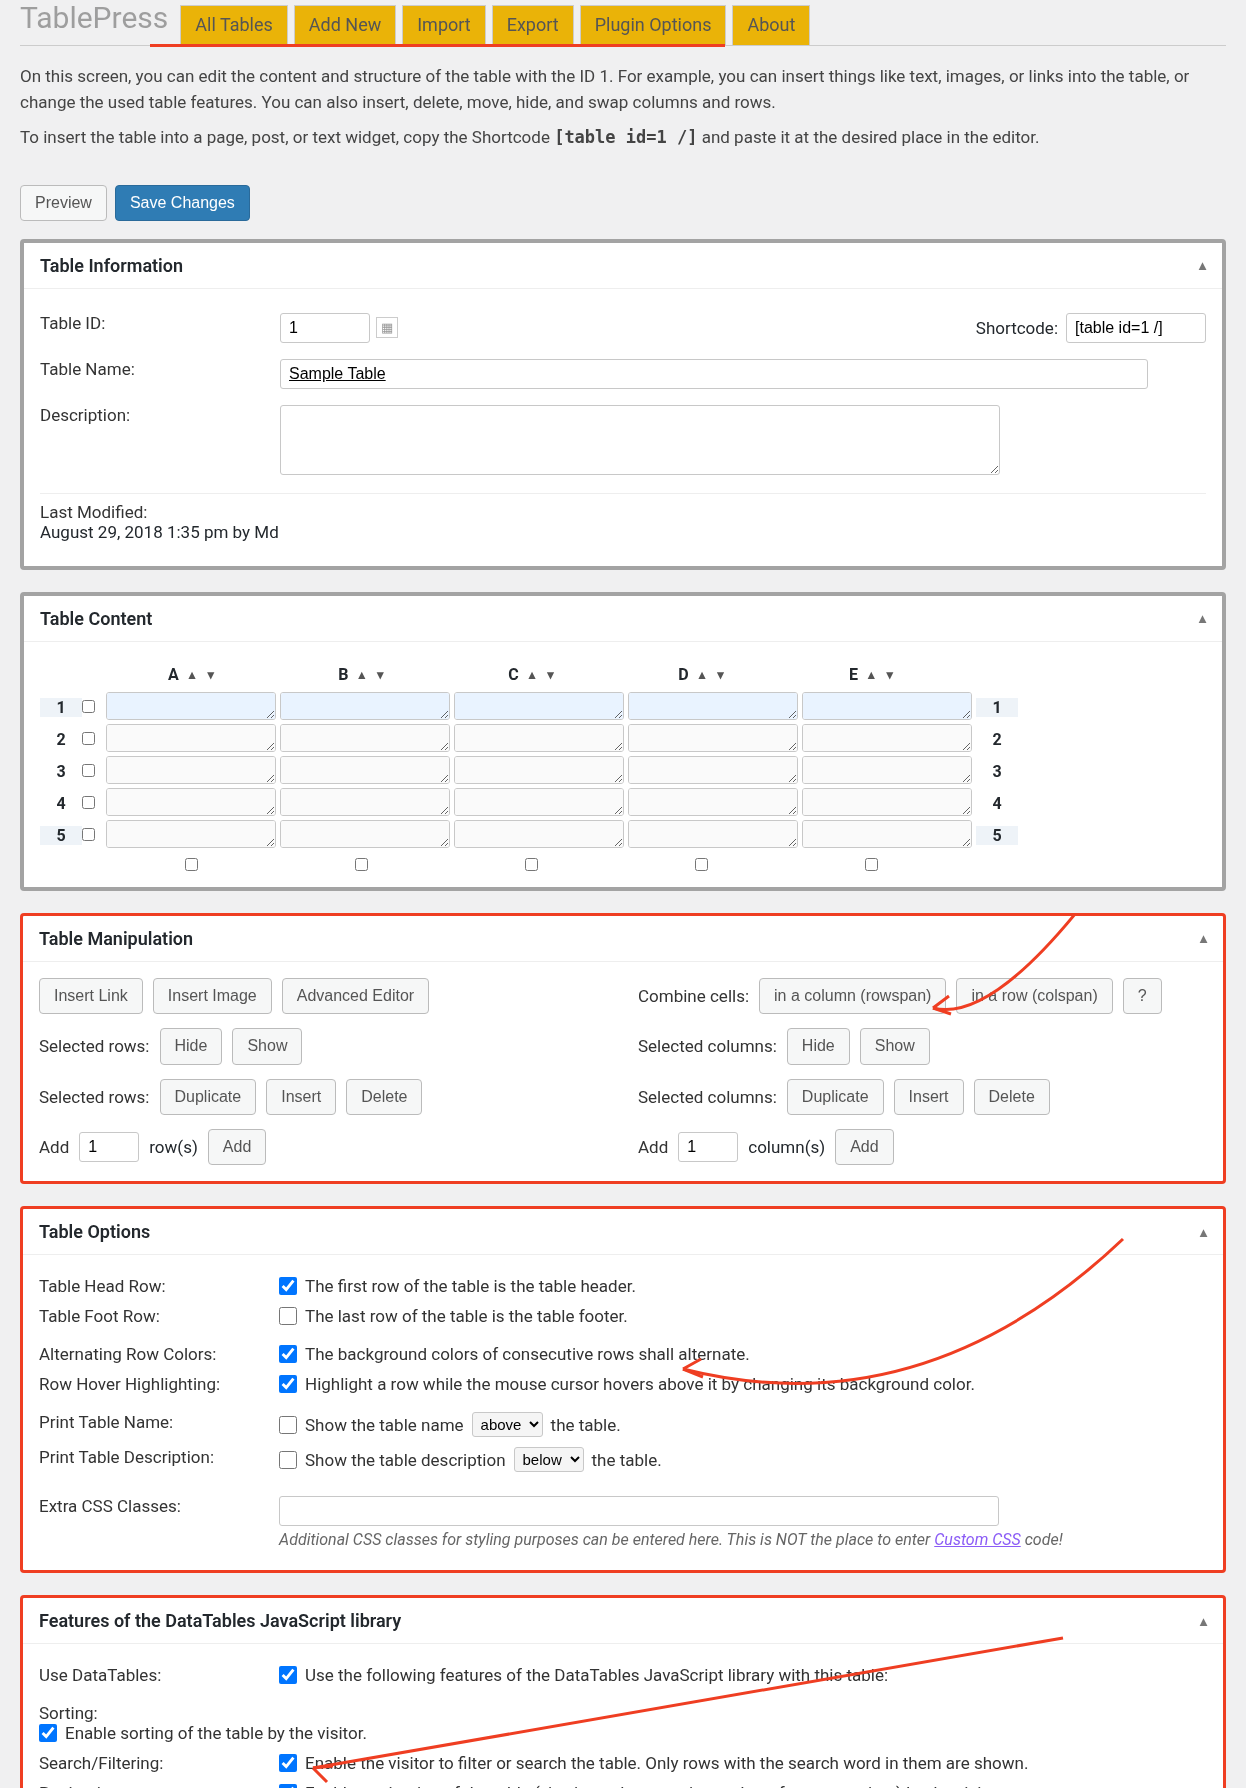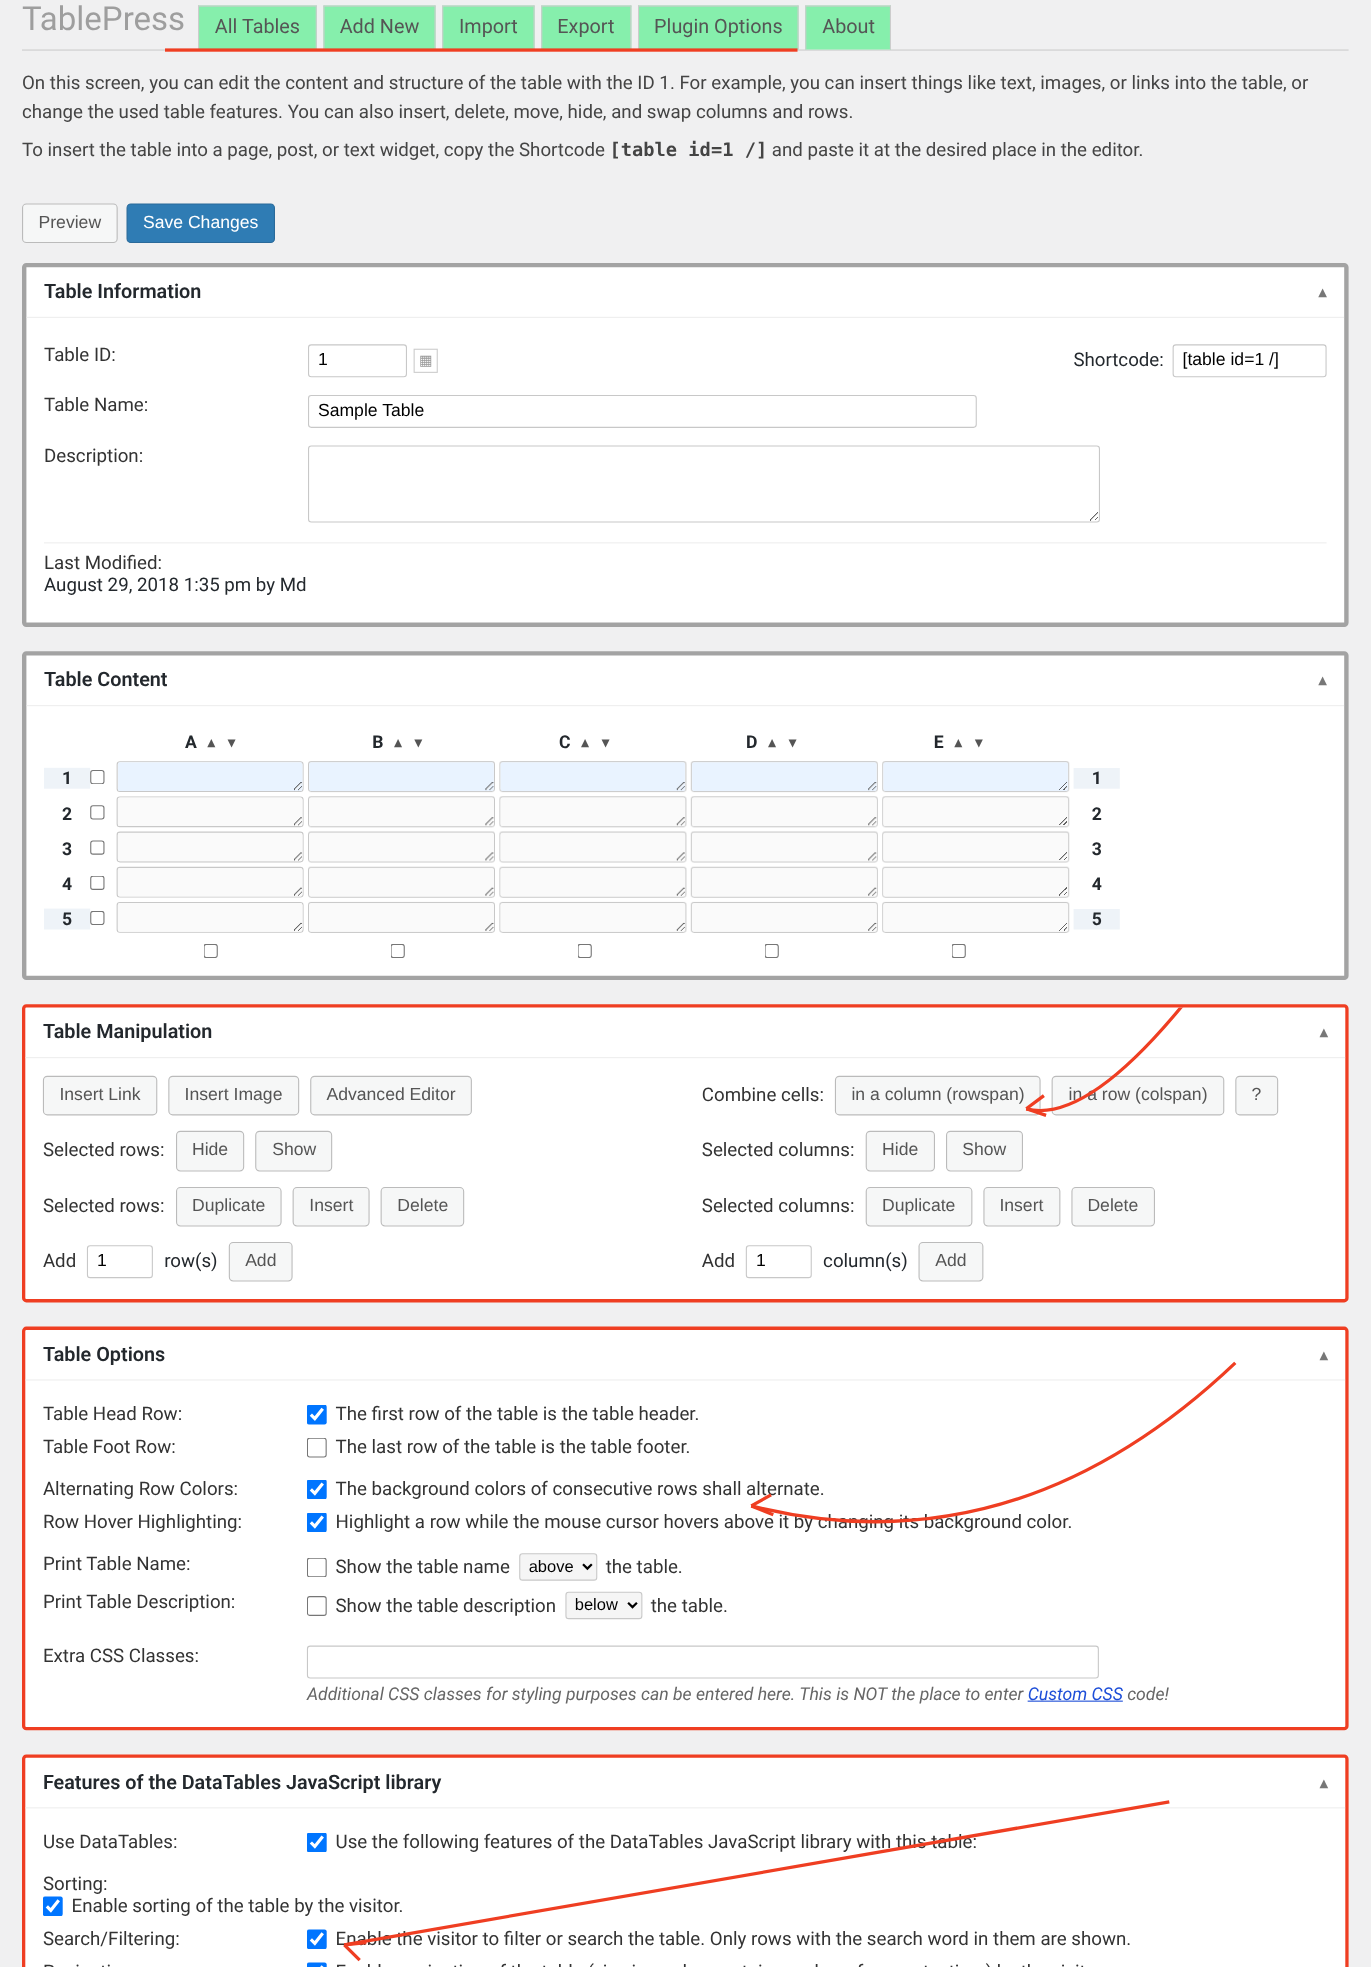--- a/index.html
+++ b/index.html
@@ -8,21 +8,21 @@
   font-size: 17px;
   background: #f0f0f1;
   color: #23282d;
   width: 1246px;
 }
 .wrap { padding: 0 20px 30px; }
 .header-row { display: flex; align-items: flex-end; border-bottom: 1px solid #ccc; }
 .page-title { font-size: 30px; font-weight: 400; color: #5c5c5c; padding: 0 12px 10px 0; opacity:0.55; }
 .nav-tabs { display: flex; gap: 6px; margin-left: 0px; align-items: flex-end; }
 .nav-tab {
-  background: #86efac;
+  background: #eab308;
   color: #555;
   border: 1px solid #ccc;
   border-bottom: none;
   padding: 8px 14px 10px;
   font-size: 18px;
   cursor: pointer;
   text-decoration: none;
   border-radius: 0;
 }
 .intro { font-size: 17px; color: #444; line-height: 1.5; padding: 18px 0 6px; }
@@ -81,21 +81,21 @@
 .form-row .field { flex: 1; display: flex; align-items: center; gap: 6px; flex-wrap: wrap; }
 input[type=text], textarea, select {
   border: 1px solid #c8c8c8;
   border-radius: 3px;
   padding: 5px 8px;
   font-size: 16px;
   background: #fff;
 }
 .tid { width: 90px; background: #f5f5f5; }
 .shortcode-box { width: 140px; background: #efefef; }
-.tname { width: 608px; }
+.tname { width: 868px; text-decoration: underline; }
 .tdesc { width: 720px; height: 70px; resize: both; }
 .shortcode-pair { margin-left: auto; display:flex; align-items:center; gap:8px;justify-content:space-between;}
 
 .table-editor { font-size: 16px; }
 .te-head, .te-row, .te-foot { display: flex; align-items: center; }
 .rc-cell {
   width: 170px;
   height: 34px;
   display: flex;
   align-items: center;
@@ -122,21 +122,21 @@
 .manip-grid { display: grid; grid-template-columns: 1fr 1fr; row-gap: 14px; column-gap: 30px; }
 .manip-cell { display: flex; align-items: center; gap: 10px; flex-wrap: wrap; }
 .manip-label { color: #333; }
 .small-in { width: 60px; }
 
 .opt-row { display: flex; align-items: flex-start; padding: 5px 0; }
 .opt-row > .olabel { width: 240px; flex-shrink: 0; color: #333; }
 .opt-row > .ofield { flex: 1; display:flex; align-items:center; gap:8px; flex-wrap:wrap; color:#333;}
 .opt-row .ofield input[type=checkbox] { width:18px; height:18px; flex-shrink:0; }
 .hint { font-style: italic; color: #666; font-size: 16px; margin-top:4px; display:block;}
-.hint a, .ofield a { color: #1d4ed8; text-decoration: underline; font-style: italic;}
+.hint a, .ofield a { color: #8b5cf6; text-decoration: underline; font-style: italic;}
 .wide-in { width: 720px; }
 .sel-sm { font-size:15px; padding:2px 4px; background:#f5f5f5;}
 svg.anno-svg { position: absolute; pointer-events:none; }
 .redbar { position: absolute; height: 3px; background: #ef3e22; }
 </style>
 </head>
 <body>
 
 <div class="wrap">
   <div class="header-row" style="position:relative;">

